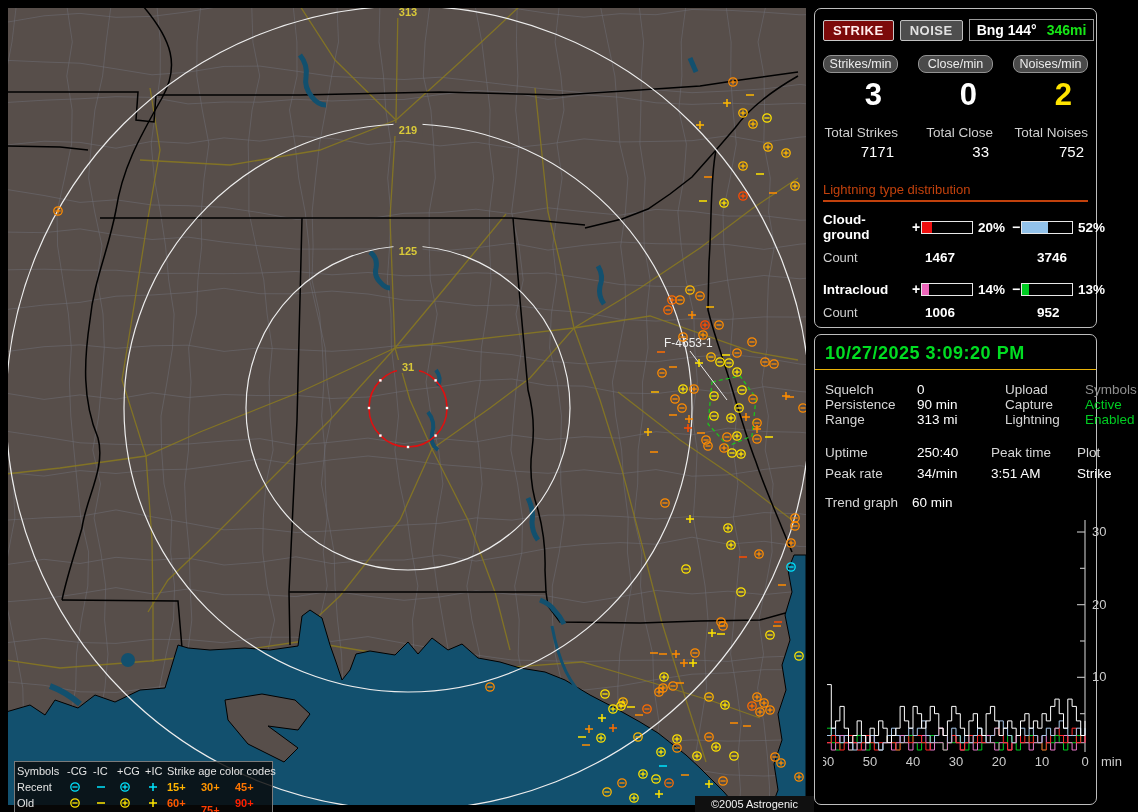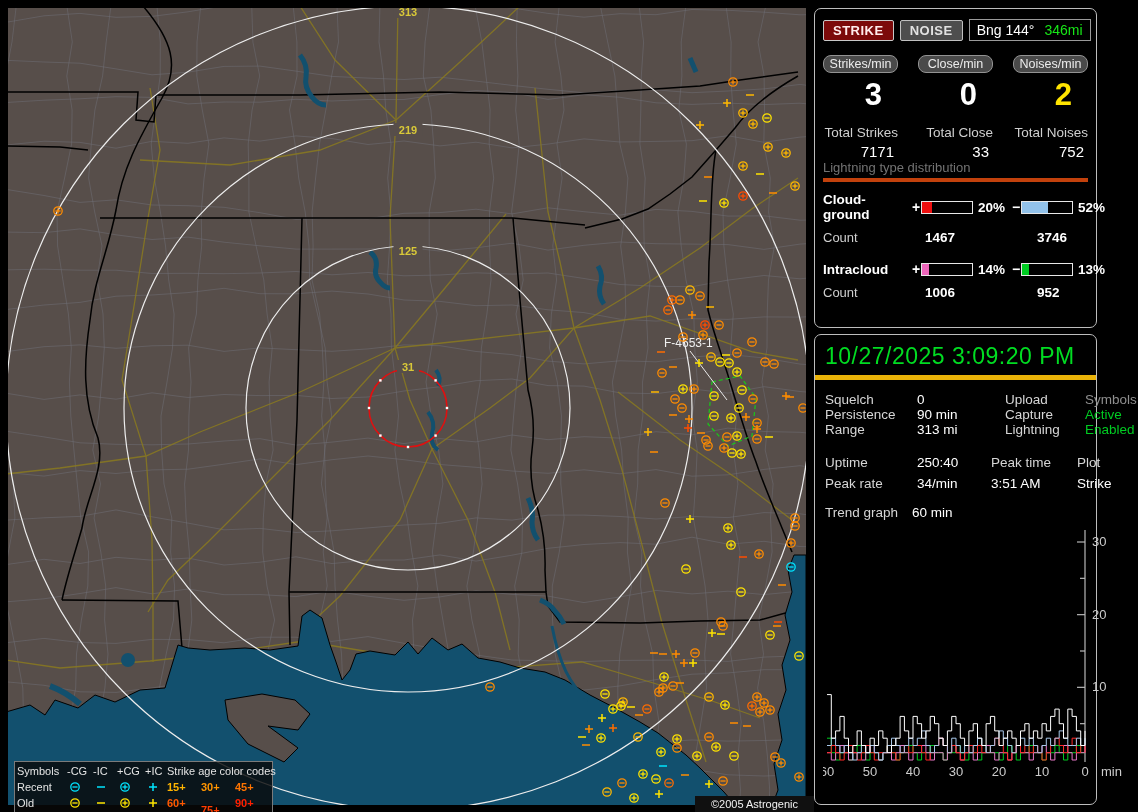--- a/index.html
+++ b/index.html
@@ -24,44 +24,44 @@
   .panel{position:absolute;left:814px;top:8px;width:283px;}
   .box{background:#000;border:1px solid #bdbdbd;border-radius:7px;box-sizing:border-box;}
   .box1{height:320px;padding:8px 8px 0 8px;}
   .box2{margin-top:6px;height:471px;padding:0 0 0 0;}
   
   .hdr-row{display:flex;align-items:center;gap:6px;margin:2px 0 14px 0;}
   .btn{font-weight:bold;font-size:13px;padding:2px 9px;border-radius:2px;cursor:pointer;letter-spacing:.5px;}
   .btn-strike{background:#7c0a0a;border:1px solid #c8c8c8;color:#ffecec;}
   .btn-noise{background:#4e4e4e;border:1px solid #c0c0c0;color:#e2e2e2;}
   .bng{margin-left:auto;border:1px solid #9a9a9a;background:#000;padding:2px 7px;
-       font-size:14px;font-weight:normal;color:#fff;white-space:nowrap;}
+       font-size:14px;font-weight:bold;color:#fff;white-space:nowrap;}
   .bng .green{color:#17e617;margin-left:10px;}
   
   .cols{display:grid;grid-template-columns:1fr 1fr 1fr;column-gap:20px;}
   .chip{background:#4a4a4a;border:1px solid #939393;color:#ececec;font-size:12.5px;
         padding:1px 4px;border-radius:8px;text-align:center;display:block;width:100%;box-sizing:border-box;cursor:pointer;}
   .bignum{font-size:31px;font-weight:bold;color:#fff;text-align:right;padding:4px 16px 6px 0;}
   .bignum.yellow{color:#ffe400;}
   .tot-label{color:#cfcfcf;font-size:13.5px;text-align:right;padding-top:6px;}
   .tot-val{color:#fff;font-size:15px;text-align:right;padding:3px 4px 0 0;}
   
-  .dist-title{color:#737373;font-size:13px;padding-bottom:3px;border-bottom:4px solid #c2410c;}
+  .dist-title{color:#c2410c;font-size:13px;margin-top:22px;padding-bottom:3px;border-bottom:2px solid #c2410c;}
   .dist-row{display:grid;grid-template-columns:88px 10px 52px 38px 10px 52px 36px;align-items:center;margin-top:10px;}
   .dist-label{color:#fff;font-weight:bold;font-size:13.5px;}
   .sign{color:#fff;font-weight:bold;font-size:14px;text-align:center;}
   .meter{height:11px;border:1px solid #e8e8e8;background:#000;position:relative;}
   .meter .fill{position:absolute;left:0;top:0;bottom:0;}
   .pct{color:#fff;font-weight:bold;font-size:13.5px;text-align:left;padding-left:5px;}
   .count-row{display:grid;grid-template-columns:88px 112px auto;margin-top:8px;}
   .count-lab{color:#cfcfcf;font-size:13px;}
   .count-val{color:#fff;font-weight:bold;font-size:13.5px;padding-left:14px;}
   
-  .datetime{color:#00dd22;font-size:23px;font-weight:normal;padding:8px 10px 5px 10px;
-            border-bottom:5px solid #eab308;letter-spacing:.5px;}
+  .datetime{color:#00dd22;font-size:18px;font-weight:bold;padding:8px 10px 5px 10px;
+            border-bottom:1px solid #eab308;letter-spacing:.5px;}
   .grid4{display:grid;grid-template-columns:92px 88px 80px auto;row-gap:0;font-size:13.5px;
          padding:12px 10px 0 10px;}
   .grid4 .lab{color:#d6d6d6;} .grid4 .val{color:#fff;}
   .grid4 .dim{color:#8f8f8f;} .grid4 .green{color:#00cc22;}
   .grid-stats{display:grid;grid-template-columns:92px 74px 86px auto;row-gap:6px;font-size:13.5px;
          padding:18px 10px 0 10px;}
   .grid-stats .lab{color:#d6d6d6;} .grid-stats .val{color:#fff;}
   .trend-row{display:flex;gap:14px;font-size:13.5px;padding:14px 10px 0 10px;}
   .trend-row .lab{color:#d6d6d6;} .trend-row .val{color:#fff;}
   #chart-holder{margin:4px 0 0 8px;}

